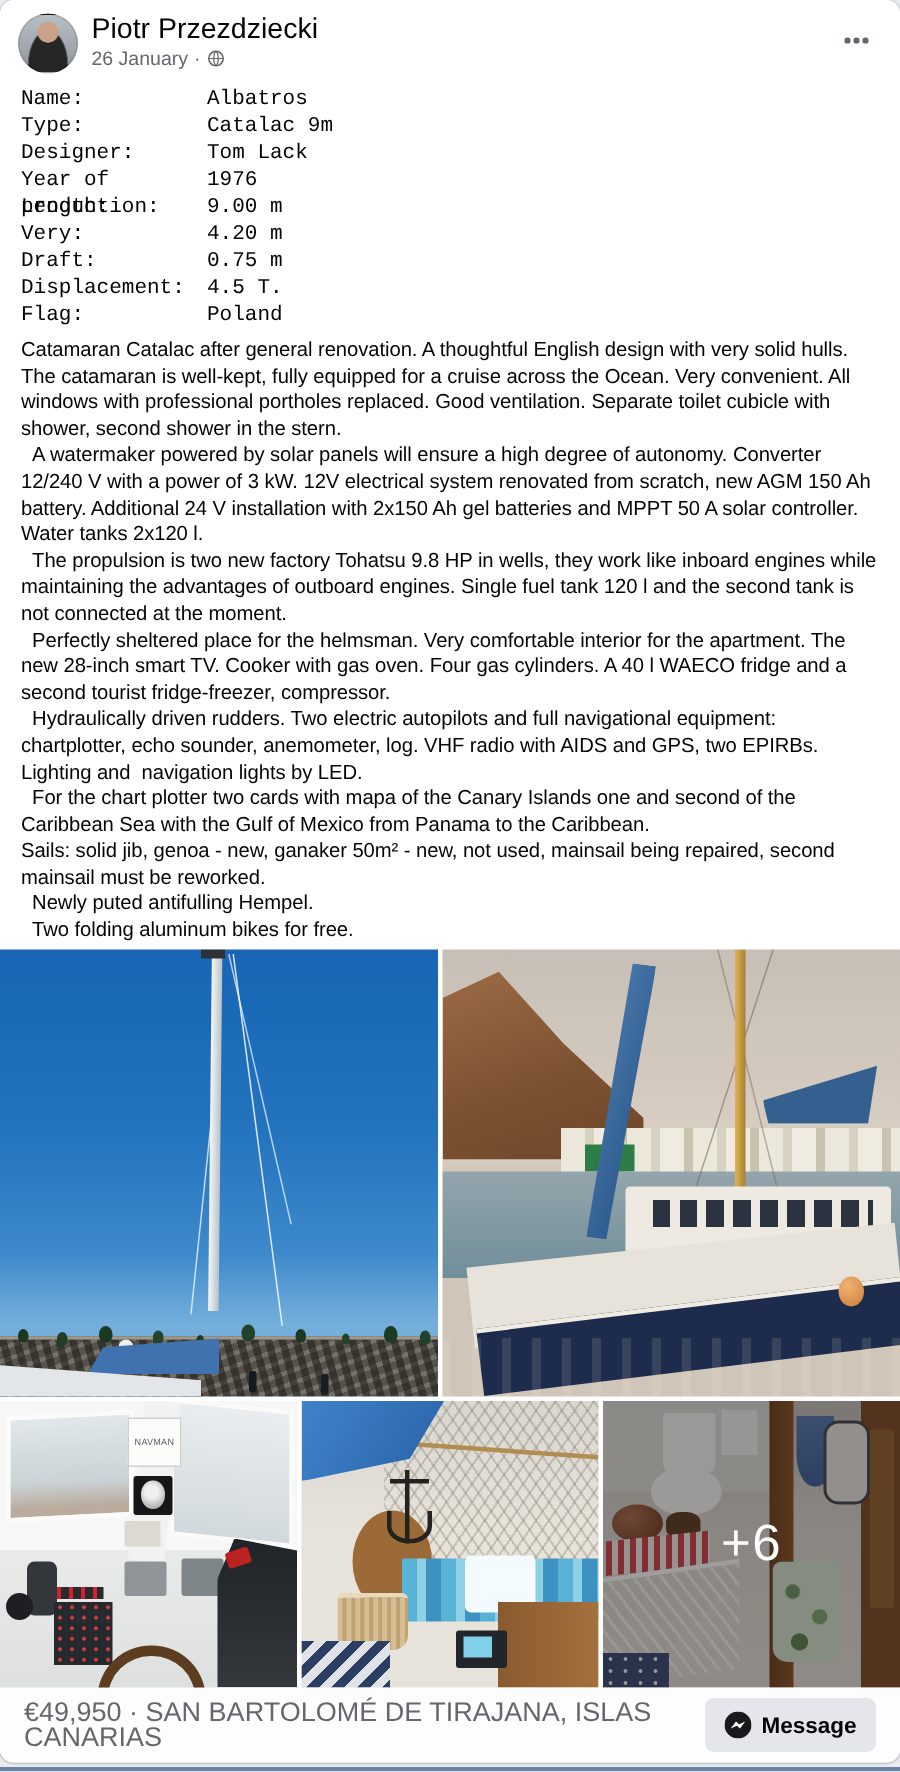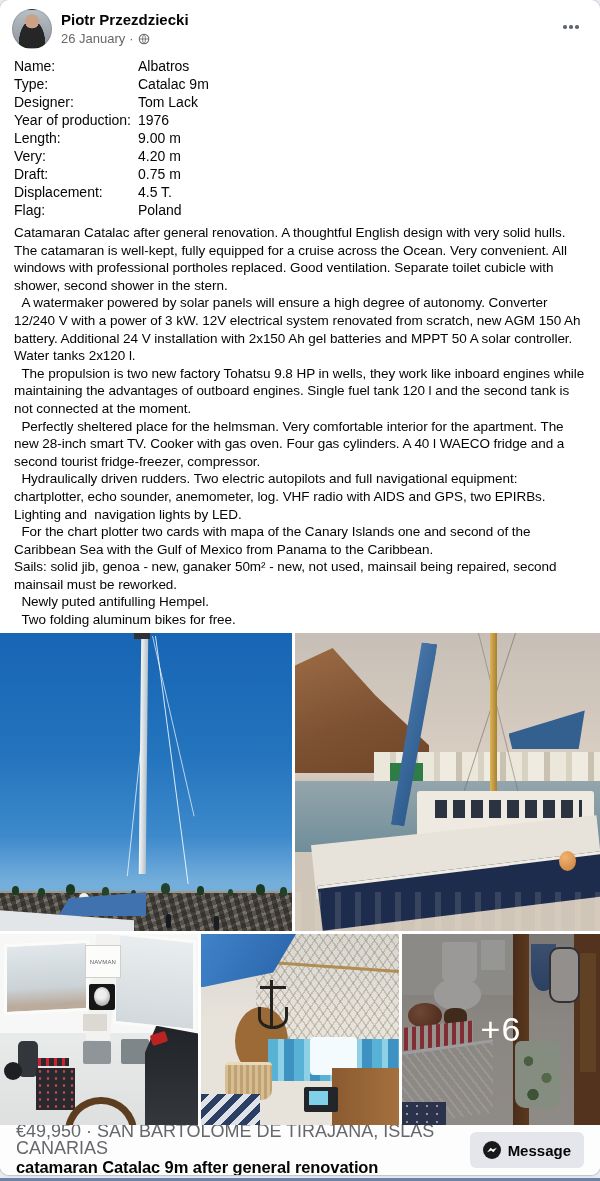--- a/index.html
+++ b/index.html
@@ -11,29 +11,29 @@
 
   
   .header { height:54px; position:relative; padding:9px 16px 0 12px; display:flex; }
   .avatar { width:40px; height:40px; border-radius:50%; flex:0 0 40px;
             background:
               radial-gradient(circle at 50% 30%, #c9a287 0 21%, rgba(0,0,0,0) 22%),
               radial-gradient(ellipse at 50% 88%, #262626 0 48%, rgba(0,0,0,0) 50%),
               linear-gradient(180deg,#b9bfc6,#8d949b);
             border:1px solid rgba(0,0,0,.12); }
   .h-text { margin-left:9px; padding-top:1px; }
-  .author { font-size:15px; font-weight:700; color:#050505; line-height:20px; }
+  .author { font-size:19px; font-weight:400; color:#050505; line-height:20px; }
   .date-row { font-size:13px; color:#65676b; line-height:17px; display:flex; align-items:center; gap:4px; }
   .menu { position:absolute; right:12px; top:14px; width:34px; height:26px; display:flex;
           align-items:center; justify-content:center; gap:2.5px; cursor:pointer; border-radius:50%; }
   .menu i { width:3.5px; height:3.5px; border-radius:50%; background:#606770; }
 
   
   .specs { padding:3px 14px 0; }
-  .spec-row { display:flex; height:18px; line-height:18px; font-size:14px; color:#050505; }
+  .spec-row { display:flex; height:18px; line-height:18px; font-size:14px; color:#050505;font-family:Liberation Mono, monospace; }
   .spec-label { width:124px; }
 
   
   .body-text { padding:5px 14px 0; height:409px; overflow:hidden; font-size:13.5px;
                line-height:17.6px; color:#050505; white-space:pre-wrap; letter-spacing:-0.05px; }
 
   
   .photos { margin-top:5px; }
   .prow1 { display:grid; grid-template-columns:292px 1fr; gap:3px; height:298px; }
   .prow2 { display:grid; grid-template-columns:1fr 1fr 1fr; gap:3px; height:191px; margin-top:3px; }
@@ -344,21 +344,20 @@
           <div class="p5-stars"></div>
           <div class="p5-shade"></div>
           <div class="p5-plus">+6</div>
         </div>
       </div>
     </div>
 
     <div class="footer">
       <div>
         <div class="f-meta">€49,950 · SAN BARTOLOMÉ DE TIRAJANA, ISLAS CANARIAS</div>
-        <div class="f-title">catamaran Catalac 9m after general renovation</div>
       </div>
       <button class="msg-btn">
         <svg viewBox="0 0 20 20" width="18" height="18">
           <circle cx="10" cy="10" r="10" fill="#17191b"></circle>
           <path d="M4.6 12.6 L8.5 7.4 L10.8 9.5 L15.4 7.4 L11.5 12.6 L9.2 10.5 Z" fill="#ffffff"></path>
         </svg>
         <span>Message</span>
       </button>
     </div>
 

